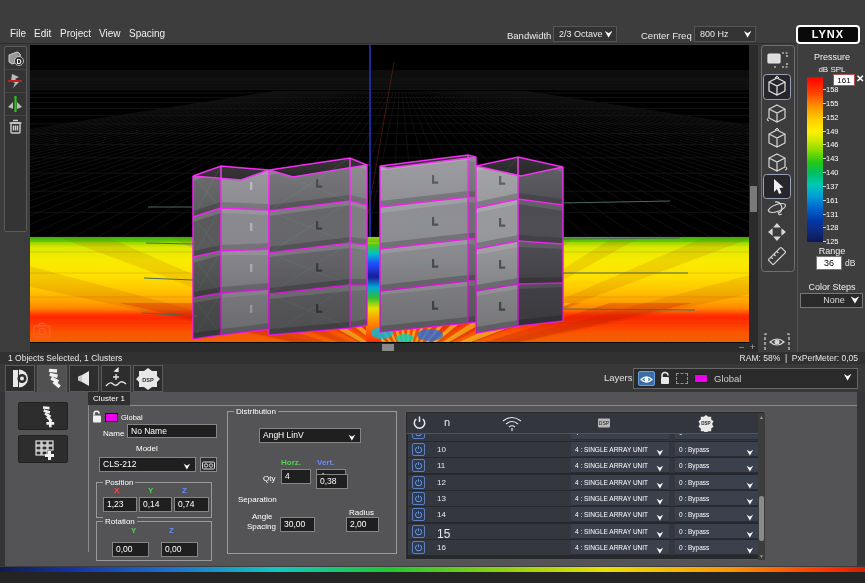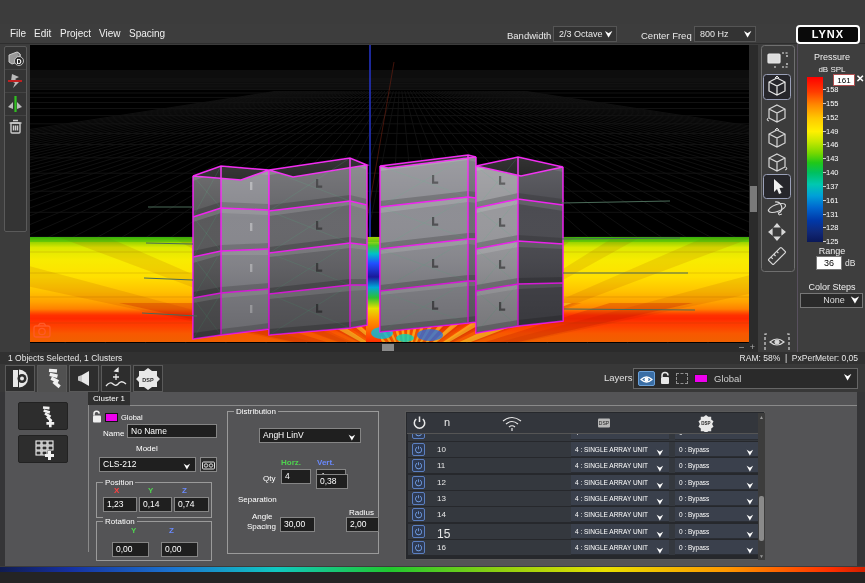--- a/index.html
+++ b/index.html
@@ -773,21 +773,21 @@
     <div class="abs inp" style="left:174px;top:105px;width:35px;height:15px;line-height:13px;">0,74</div>
 
     <div class="abs gbox" style="left:96px;top:129px;width:116px;height:40px;">
         <span class="glabel">Rotation</span>
       </div>
     <span class="abs labY" style="left:131px;top:134px;">Y</span>
     <span class="abs labZ" style="left:169px;top:134px;">Z</span>
     <div class="abs inp" style="left:112px;top:150px;width:37px;height:15px;line-height:13px;">0,00</div>
     <div class="abs inp" style="left:161px;top:150px;width:37px;height:15px;line-height:13px;">0,00</div>
 
-    <div class="abs gbox" style="left:227px;top:19px;width:152px;height:143px;">
+    <div class="abs gbox" style="left:227px;top:19px;width:170px;height:143px;">
         <span class="glabel">Distribution</span>
       </div>
     <div class="abs inp" style="left:259px;top:36px;width:102px;height:15px;line-height:13px;">AngH LinV<span class="chev" style="right:5px;top:2px;font-size:7px;">⮟</span></div>
     <span class="abs labY" style="left:281px;top:66px;">Horz.</span>
     <span class="abs labZ" style="left:317px;top:66px;">Vert.</span>
     <span class="abs lab" style="left:263px;top:82px;">Qty</span>
     <div class="abs inp" style="left:281px;top:77px;width:30px;height:15px;line-height:13px;">4</div>
     <div class="abs inp" style="left:316px;top:77px;width:30px;height:15px;line-height:13px;">4</div>
     <span class="abs lab" style="left:238px;top:103px;">Separation</span>
     <div class="abs inp" style="left:316px;top:82px;width:32px;height:15px;line-height:13px;">0,38</div>

